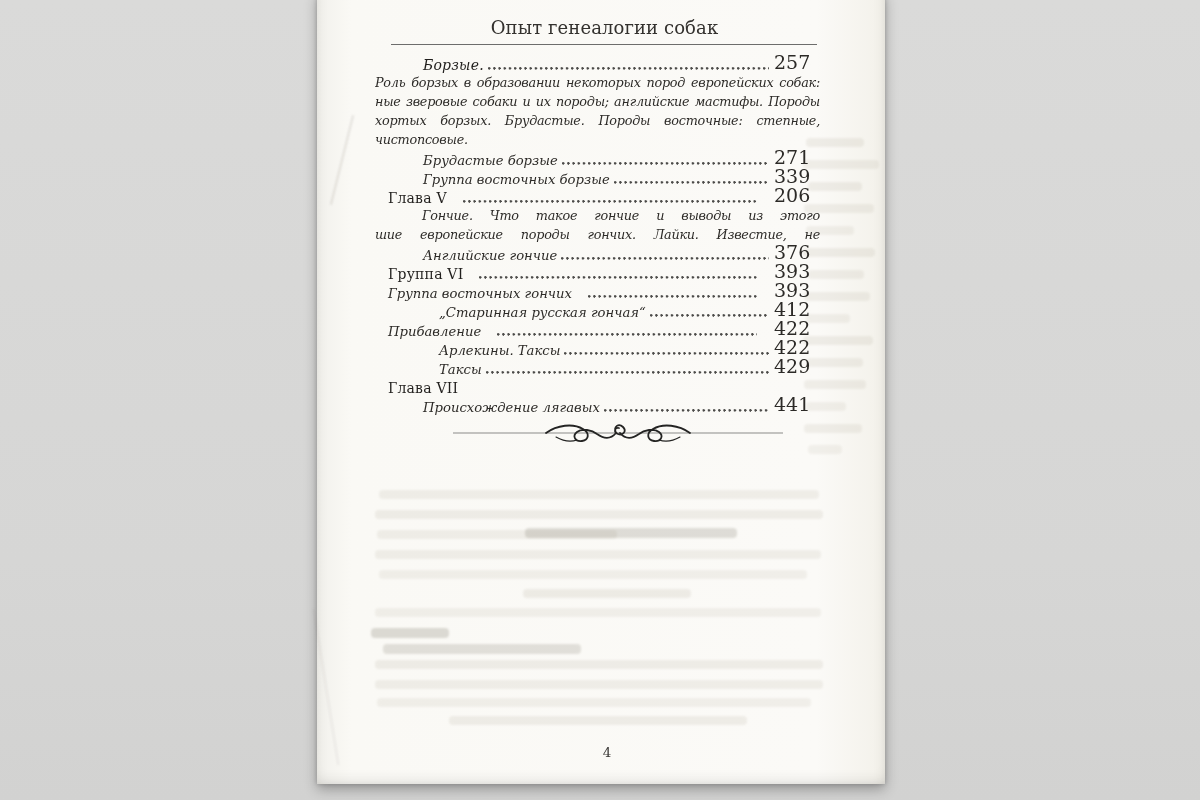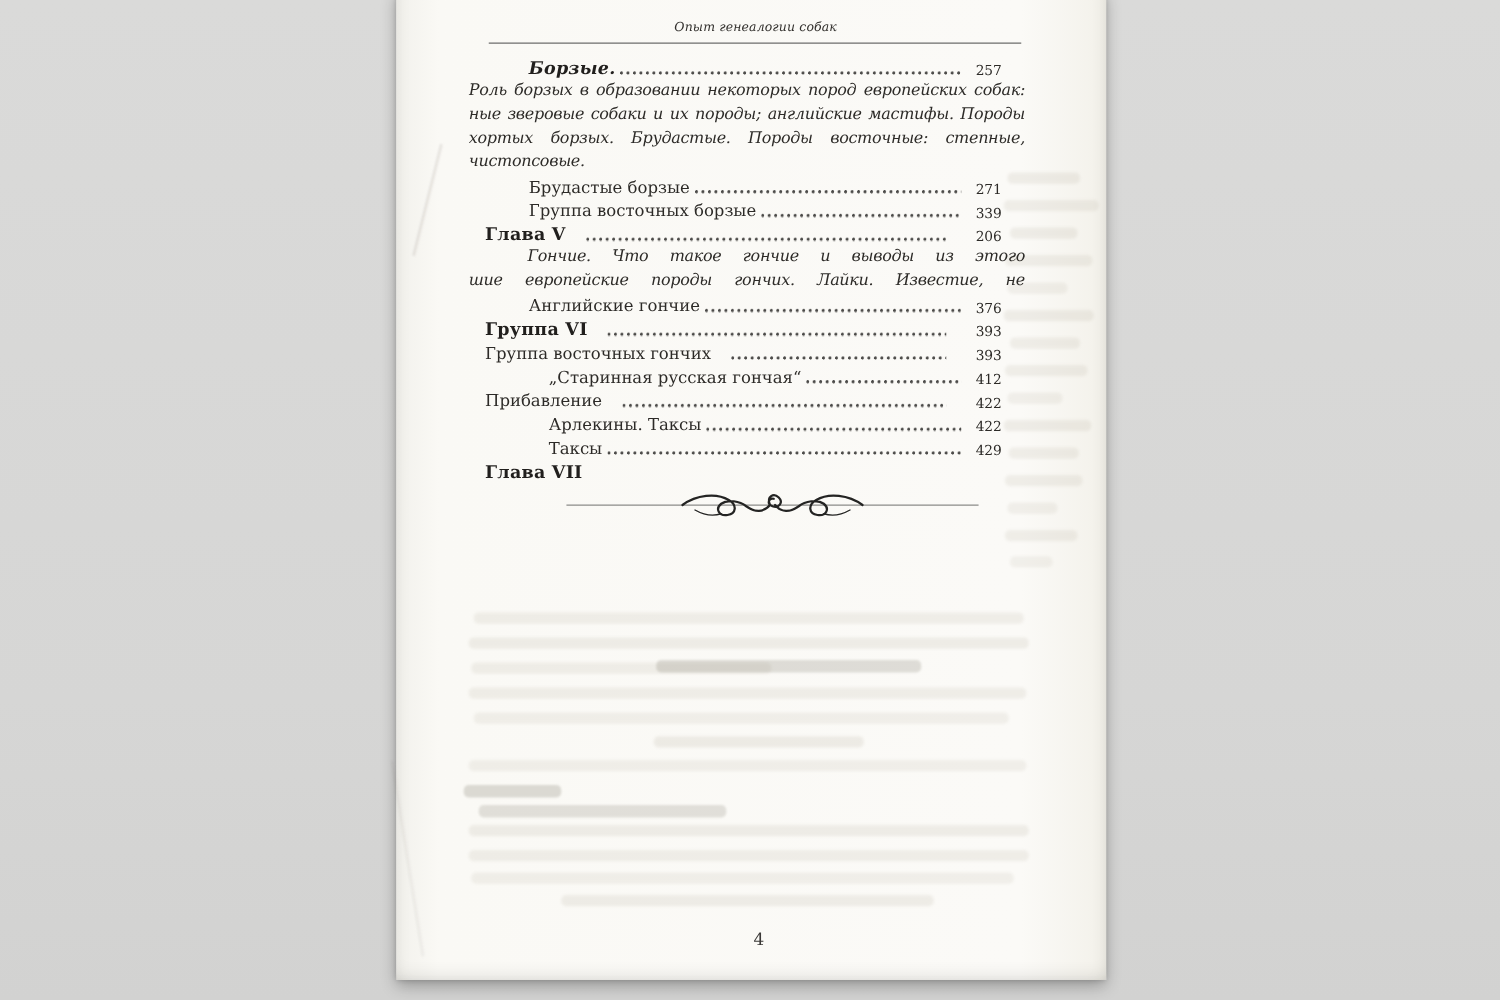--- a/index.html
+++ b/index.html
@@ -25,35 +25,35 @@
   .crease-a{left:24px;top:122px;width:2px;height:92px;transform:rotate(14deg);}
   .crease-b{left:8px;top:616px;width:2px;height:158px;transform:rotate(-9deg);background:rgba(110,100,85,.09);}
   
   .content{
     position:relative;z-index:2;
     padding:25px 65px 0 58px;  
     color:#2c2a27;
   }
   .running-header{
     text-align:center;padding-left:14px;
-    font-style:italic;font-size:10px;color:#33312e;letter-spacing:.1px;
+    font-size:18px;color:#33312e;letter-spacing:.1px;
   }
   .header-rule{height:1.3px;background:#6d6d6c;margin:6px 3px 0 16px;}
   .toc{margin-top:9px;}
   .row{display:flex;align-items:flex-end;height:19px;font-size:13.2px;}
-  .row .lbl{white-space:nowrap;color:#2c2a27;}
-  .row.bold .lbl{font-weight:700;font-style:normal;font-size:14px;letter-spacing:.2px;color:#211f1d;}
+  .row .lbl{white-space:nowrap;font-style:italic;color:#2c2a27;}
+  .row.bold .lbl{font-weight:400;font-style:normal;font-size:14px;letter-spacing:.2px;color:#211f1d;}
   .row.bold.ital .lbl{font-style:italic;font-size:14px;}
   .row .leader{
     flex:1 1 auto;height:3px;margin:0 5px 3px 4px;
     background-image:radial-gradient(circle at 1.2px 1.4px,#4c4b49 1.05px,transparent 1.45px);
     background-size:5.2px 3px;background-repeat:repeat-x;background-position:0 100%;
   }
-  .row .num{flex:0 0 auto;width:46px;text-align:center;padding-right:12px;
-    font-style:normal;font-weight:400;font-size:11px;color:#2c2a27;box-sizing:border-box;}
+  .row .num{flex:0 0 auto;width:46px;text-align:right;padding-right:12px;
+    font-style:normal;font-weight:400;font-size:19px;color:#2c2a27;box-sizing:border-box;}
   .lvl1{padding-left:13px;gap:12px;}
   .lvl2{padding-left:48px;}
   .lvl3{padding-left:64px;}
   .para{font-style:italic;font-size:12.8px;letter-spacing:-0.25px;color:#2d2b28;}
   .pline{height:19px;line-height:19px;overflow:hidden;white-space:normal;}
   .pline.j{text-align:justify;}
   .pline.j::after{content:"";display:inline-block;width:100%;height:0;}
   .pline.ind{text-indent:47px;}
   .ornament{margin:5px 0 0 78px;width:330px;height:26px;}
   .folio{
@@ -167,20 +167,25 @@
             <span class="num">422</span>
           </div>
           <div class="row lvl3 ital">
             <span class="lbl">Таксы</span>
             <span class="leader"></span>
             <span class="num">429</span>
           </div>
           <div class="row lvl1 bold">
             <span class="lbl">Глава VII</span>
           </div>
+          <div class="row lvl2 ital">
+            <span class="lbl">Происхождение лягавых</span>
+            <span class="leader"></span>
+            <span class="num">441</span>
+          </div>
         </div>
 
       <div class="ornament">
         <svg viewBox="0 0 330 26" width="330" height="26" aria-hidden="true">
           <line x1="0" y1="13" x2="330" y2="13" stroke="#8b8b89" stroke-width="1"></line>
           <g stroke="#242423" fill="none" stroke-width="1.8" stroke-linecap="round">
             <path d="M93,13 C104,5 120,3 130,9 C137,13 136,20 129,21 C122,22 119,16 124,12 C129,8 139,10 144,14 C151,19 158,19 163,13"></path>
             <path d="M237,13 C226,5 210,3 200,9 C193,13 194,20 201,21 C208,22 211,16 206,12 C201,8 191,10 186,14 C179,19 172,19 167,13"></path>
             <path d="M163,13 C160,6 166,3 170,7 C174,11 170,16 165,14 C160,12 162,7 166,8"></path>
             <path d="M103,17 C110,21 118,22 124,20" stroke-width="1.1"></path>

